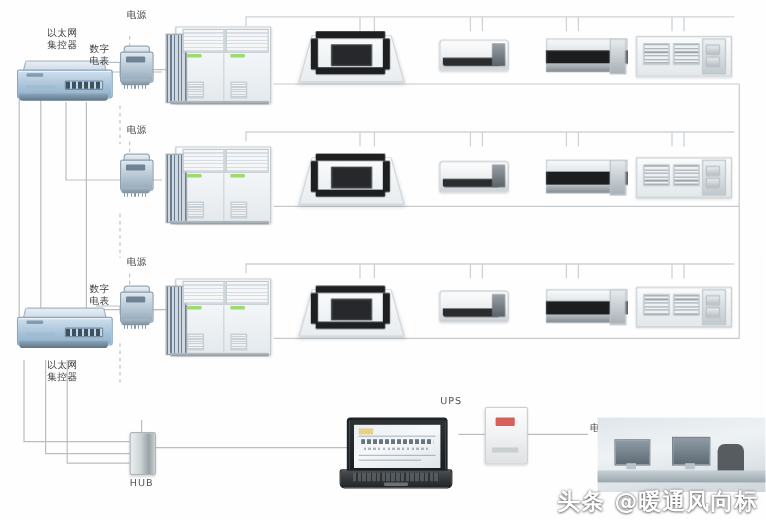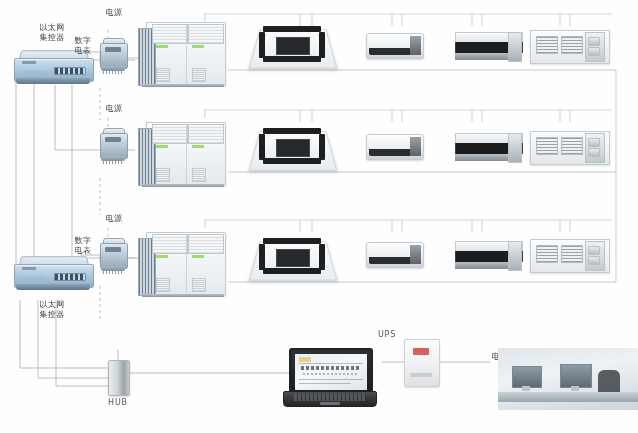--- a/index.html
+++ b/index.html
@@ -490,27 +490,28 @@
       <div class="keys"></div>
       <div class="pad"></div>
     </div>
   </div>
 
   <div class="ups" style="left:404px;top:339px;">
     <div class="ub"></div>
     <div class="ulogo"></div>
     <div class="upanel"></div>
   </div>
-  <div class="lbl lbl-en" style="left:370px;top:330px;width:34px;">UPS</div>
+  <div class="lbl lbl-en" style="left:359px;top:330px;width:34px;">UPS</div>
   <div class="lbl" style="left:484px;top:352px;width:32px;">电源</div>
 
   <div class="office" style="left:498px;top:348px;width:140px;height:62px;">
     <div class="sky"></div>
     <div class="mon" style="left:14px;top:18px;width:28px;height:20px;"></div>
     <div class="monb" style="left:24px;top:38px;width:8px;height:5px;"></div>
     <div class="mon" style="left:62px;top:16px;width:30px;height:22px;"></div>
     <div class="monb" style="left:73px;top:38px;width:8px;height:5px;"></div>
     <div class="chair" style="left:100px;top:22px;width:22px;height:30px;"></div>
     <div class="desk" style="left:0px;top:44px;width:140px;height:10px;"></div>
   </div>
 
+  <div class="wm">头条 @暖通风向标</div>
 
 </div>
 
 </body></html>

